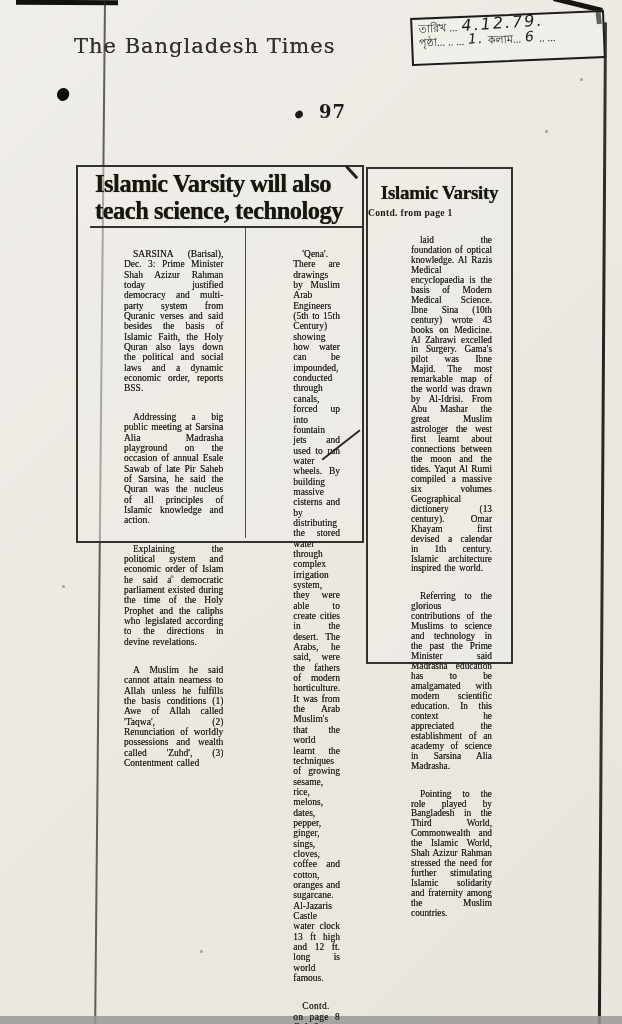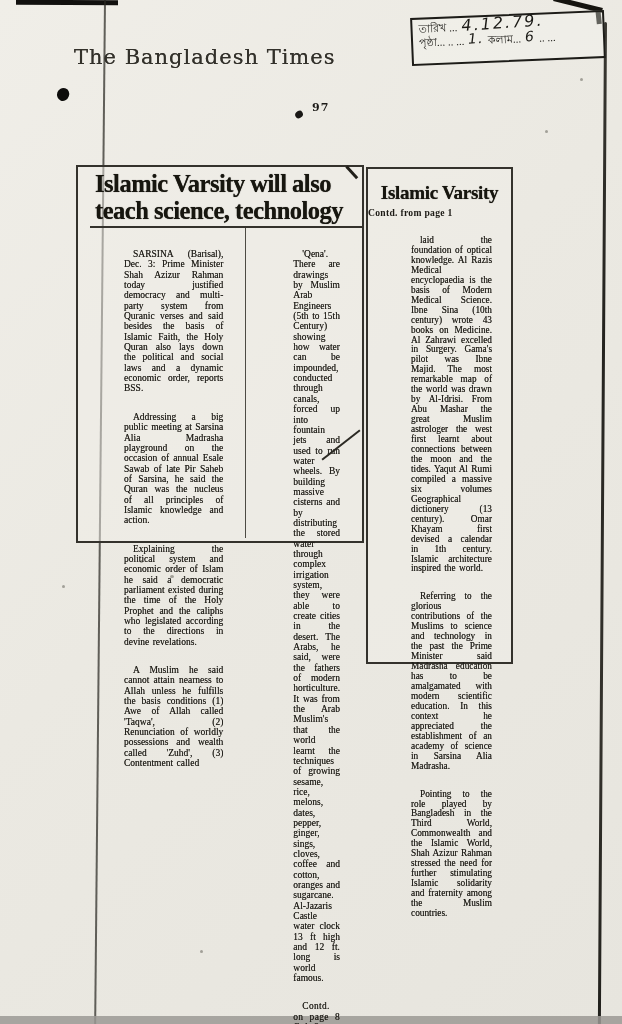--- a/index.html
+++ b/index.html
@@ -25,21 +25,21 @@
     background:linear-gradient(to bottom,#3a3832,#24231f 30%,#35332d 70%,#201f1b);
     transform-origin:top center;transform:rotate(0.35deg);border-radius:2px;
   }
   .bottom-band{position:absolute;left:0;top:1016px;width:622px;height:8px;background:#9b9994;opacity:0.85;}
   .ink-dot{position:absolute;left:57px;top:88px;width:12px;height:13px;background:#0d0d0b;border-radius:50% 46% 50% 52%;transform:rotate(20deg);}
   .ink-blob{position:absolute;left:295px;top:111px;width:8px;height:7px;background:#191815;border-radius:60% 45% 55% 50%;transform:rotate(-30deg);}
   .speck{position:absolute;background:#4a483f;border-radius:50%;opacity:.45;}
 
   
   .masthead{
-    position:absolute;left:74px;top:45px;
+    position:absolute;left:74px;top:34px;
     font-family:"DejaVu Serif", serif;
     font-size:21px;color:#32302a;letter-spacing:1px;
     text-shadow:0 0 0.6px rgba(40,38,32,.8);
     white-space:nowrap;
   }
 
   
   .stamp{
     position:absolute;left:411px;top:14px;width:194px;height:48px;
     border:2px solid #1d1c18;transform:rotate(-2.4deg);
@@ -48,23 +48,23 @@
   }
   .stamp-row{display:flex;align-items:baseline;gap:4px;white-space:nowrap;}
   .hand{
     font-family:"DejaVu Sans", sans-serif;font-style:italic;
     font-size:16px;letter-spacing:2px;color:#1a1915;
     position:relative;top:-1px;transform:rotate(-1.5deg);display:inline-block;
   }
   .hand.small{font-size:14px;letter-spacing:1px;}
 
   .page-number{
-    position:absolute;left:312px;top:101px;
+    position:absolute;left:319px;top:101px;
     font-family:"DejaVu Serif", serif;font-weight:bold;
-    font-size:11px;color:#1c1b18;letter-spacing:1px;
+    font-size:18px;color:#1c1b18;letter-spacing:1px;
   }
 
   
   .clip{position:absolute;border:2px solid #34322c;box-sizing:border-box;background:rgba(240,238,231,0.5);}
   .clip-main{left:76px;top:165px;width:288px;height:378px;}
   .clip-cont{left:366px;top:167px;width:147px;height:497px;}
 
   .headline{
     padding:3px 4px 2px 5px;border-bottom:2px solid #34322c;
     font-weight:bold;font-size:24.5px;line-height:27px;letter-spacing:-0.5px;

